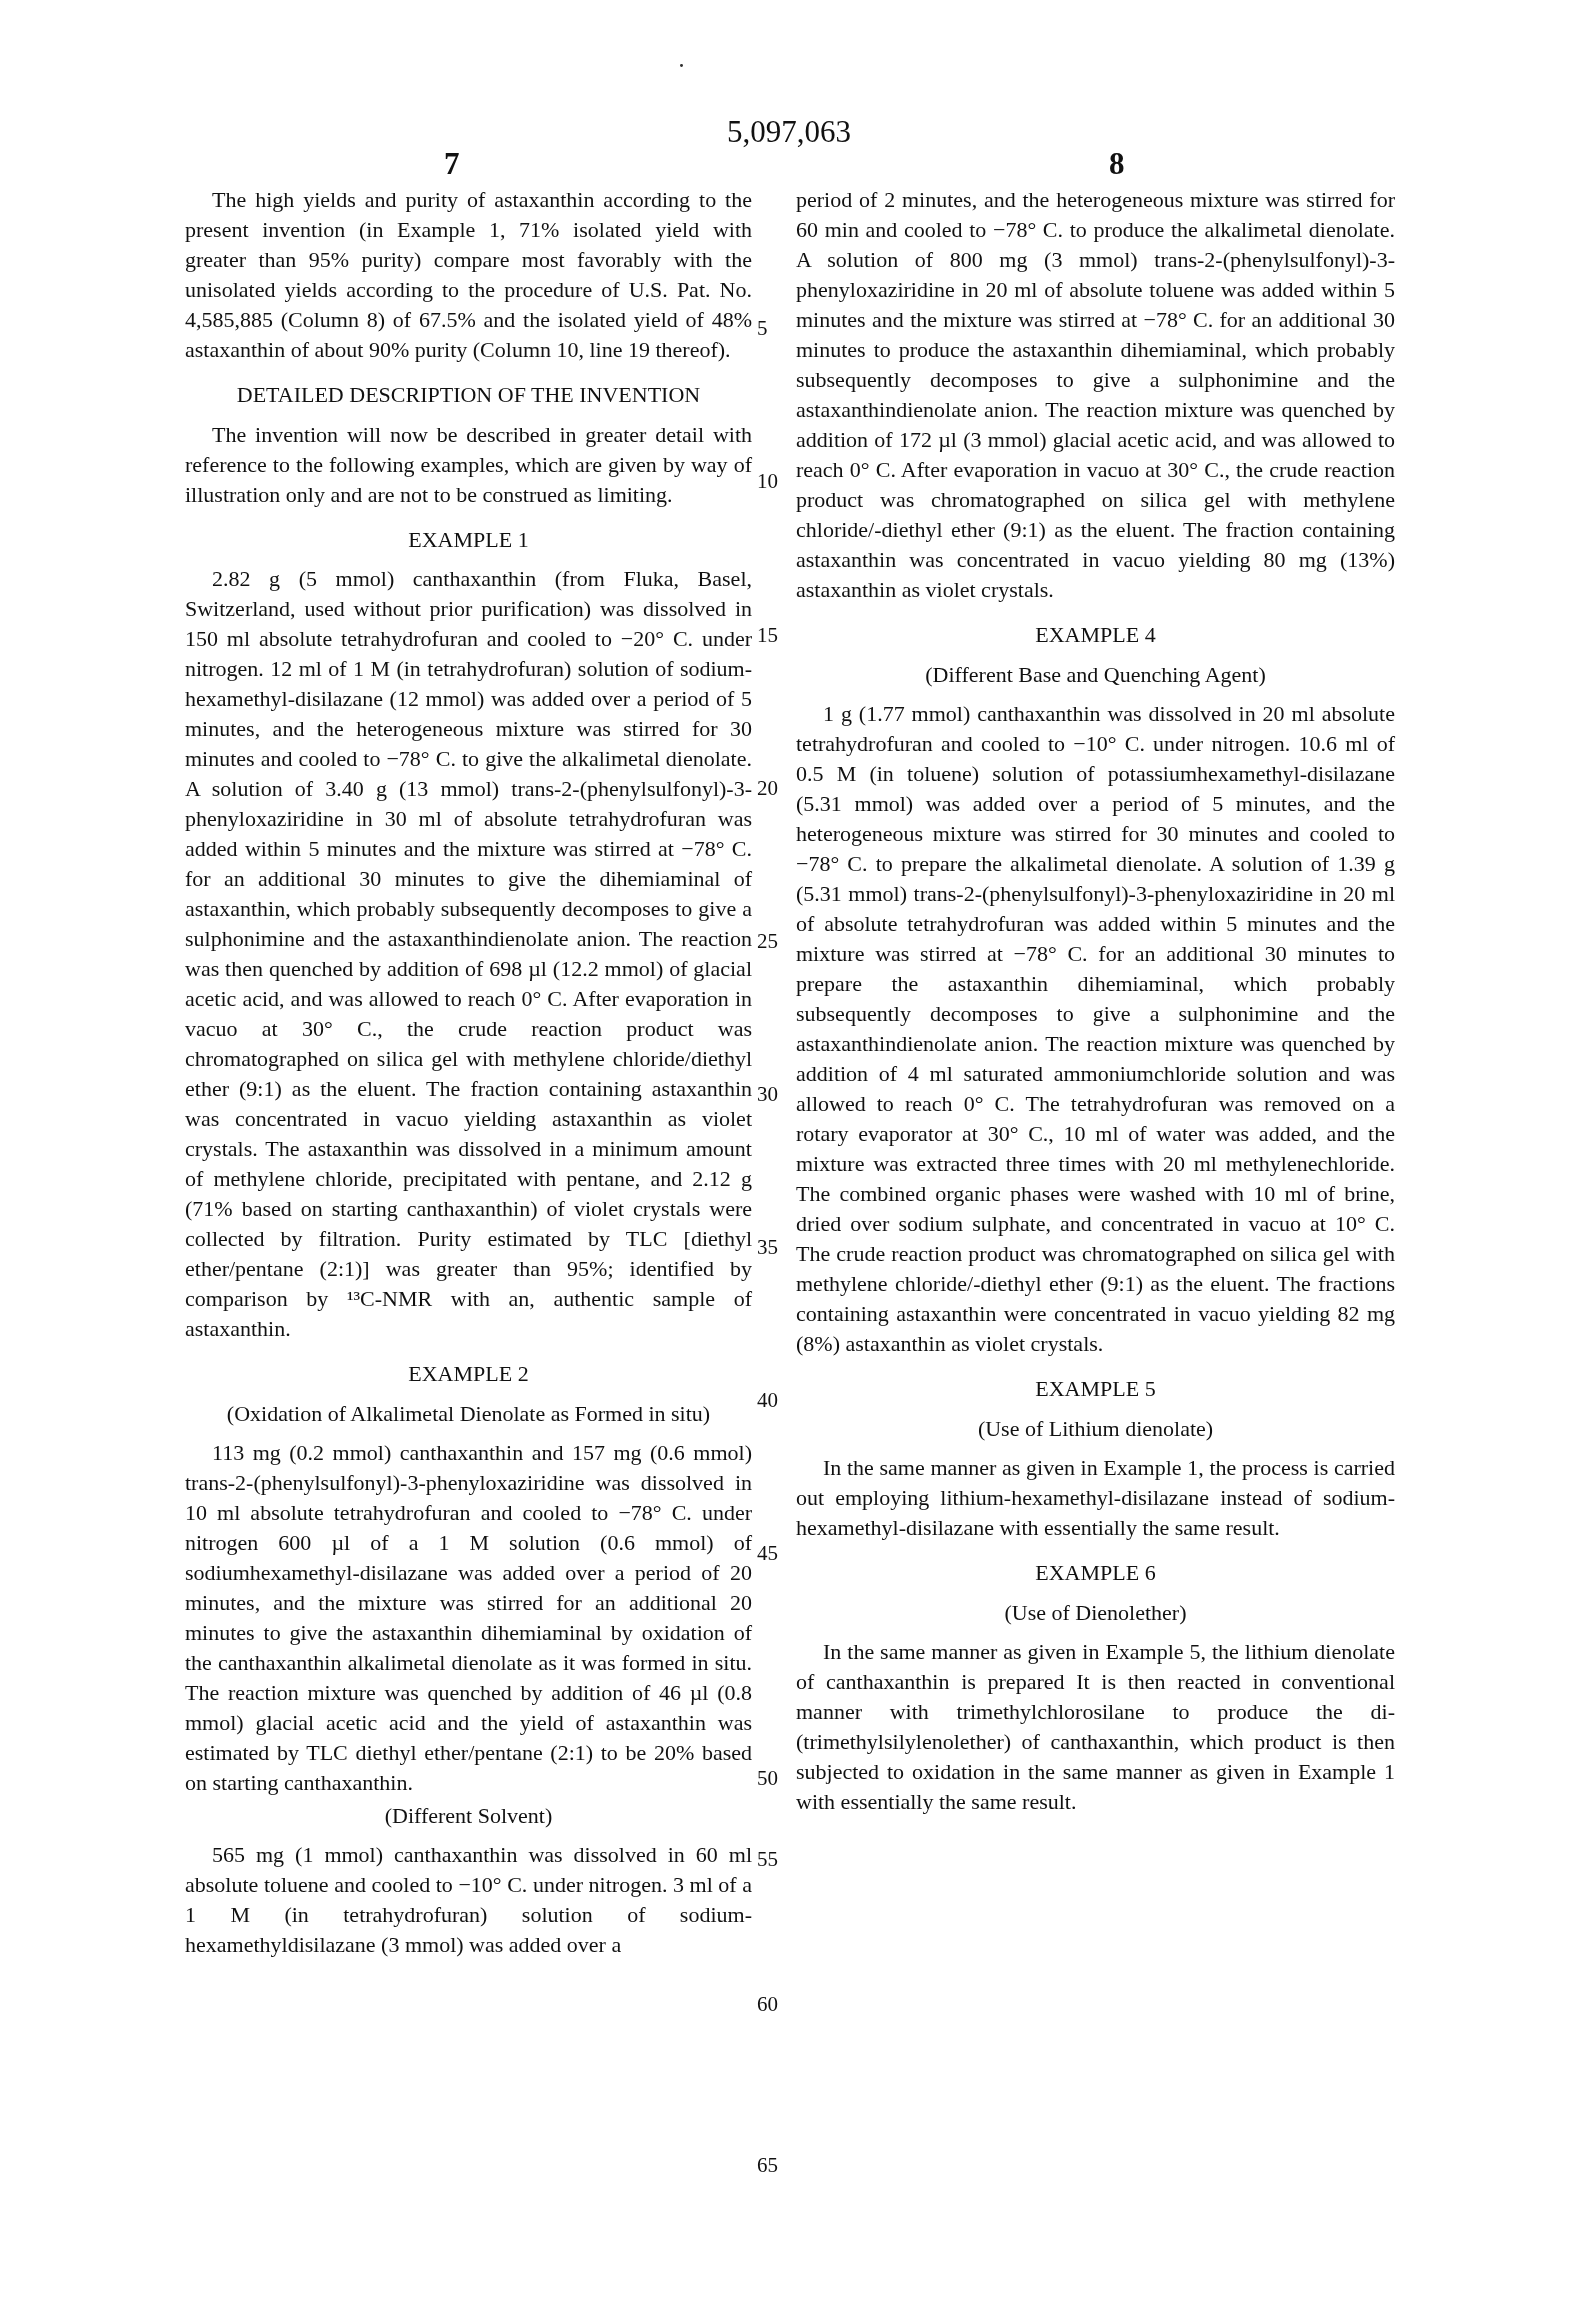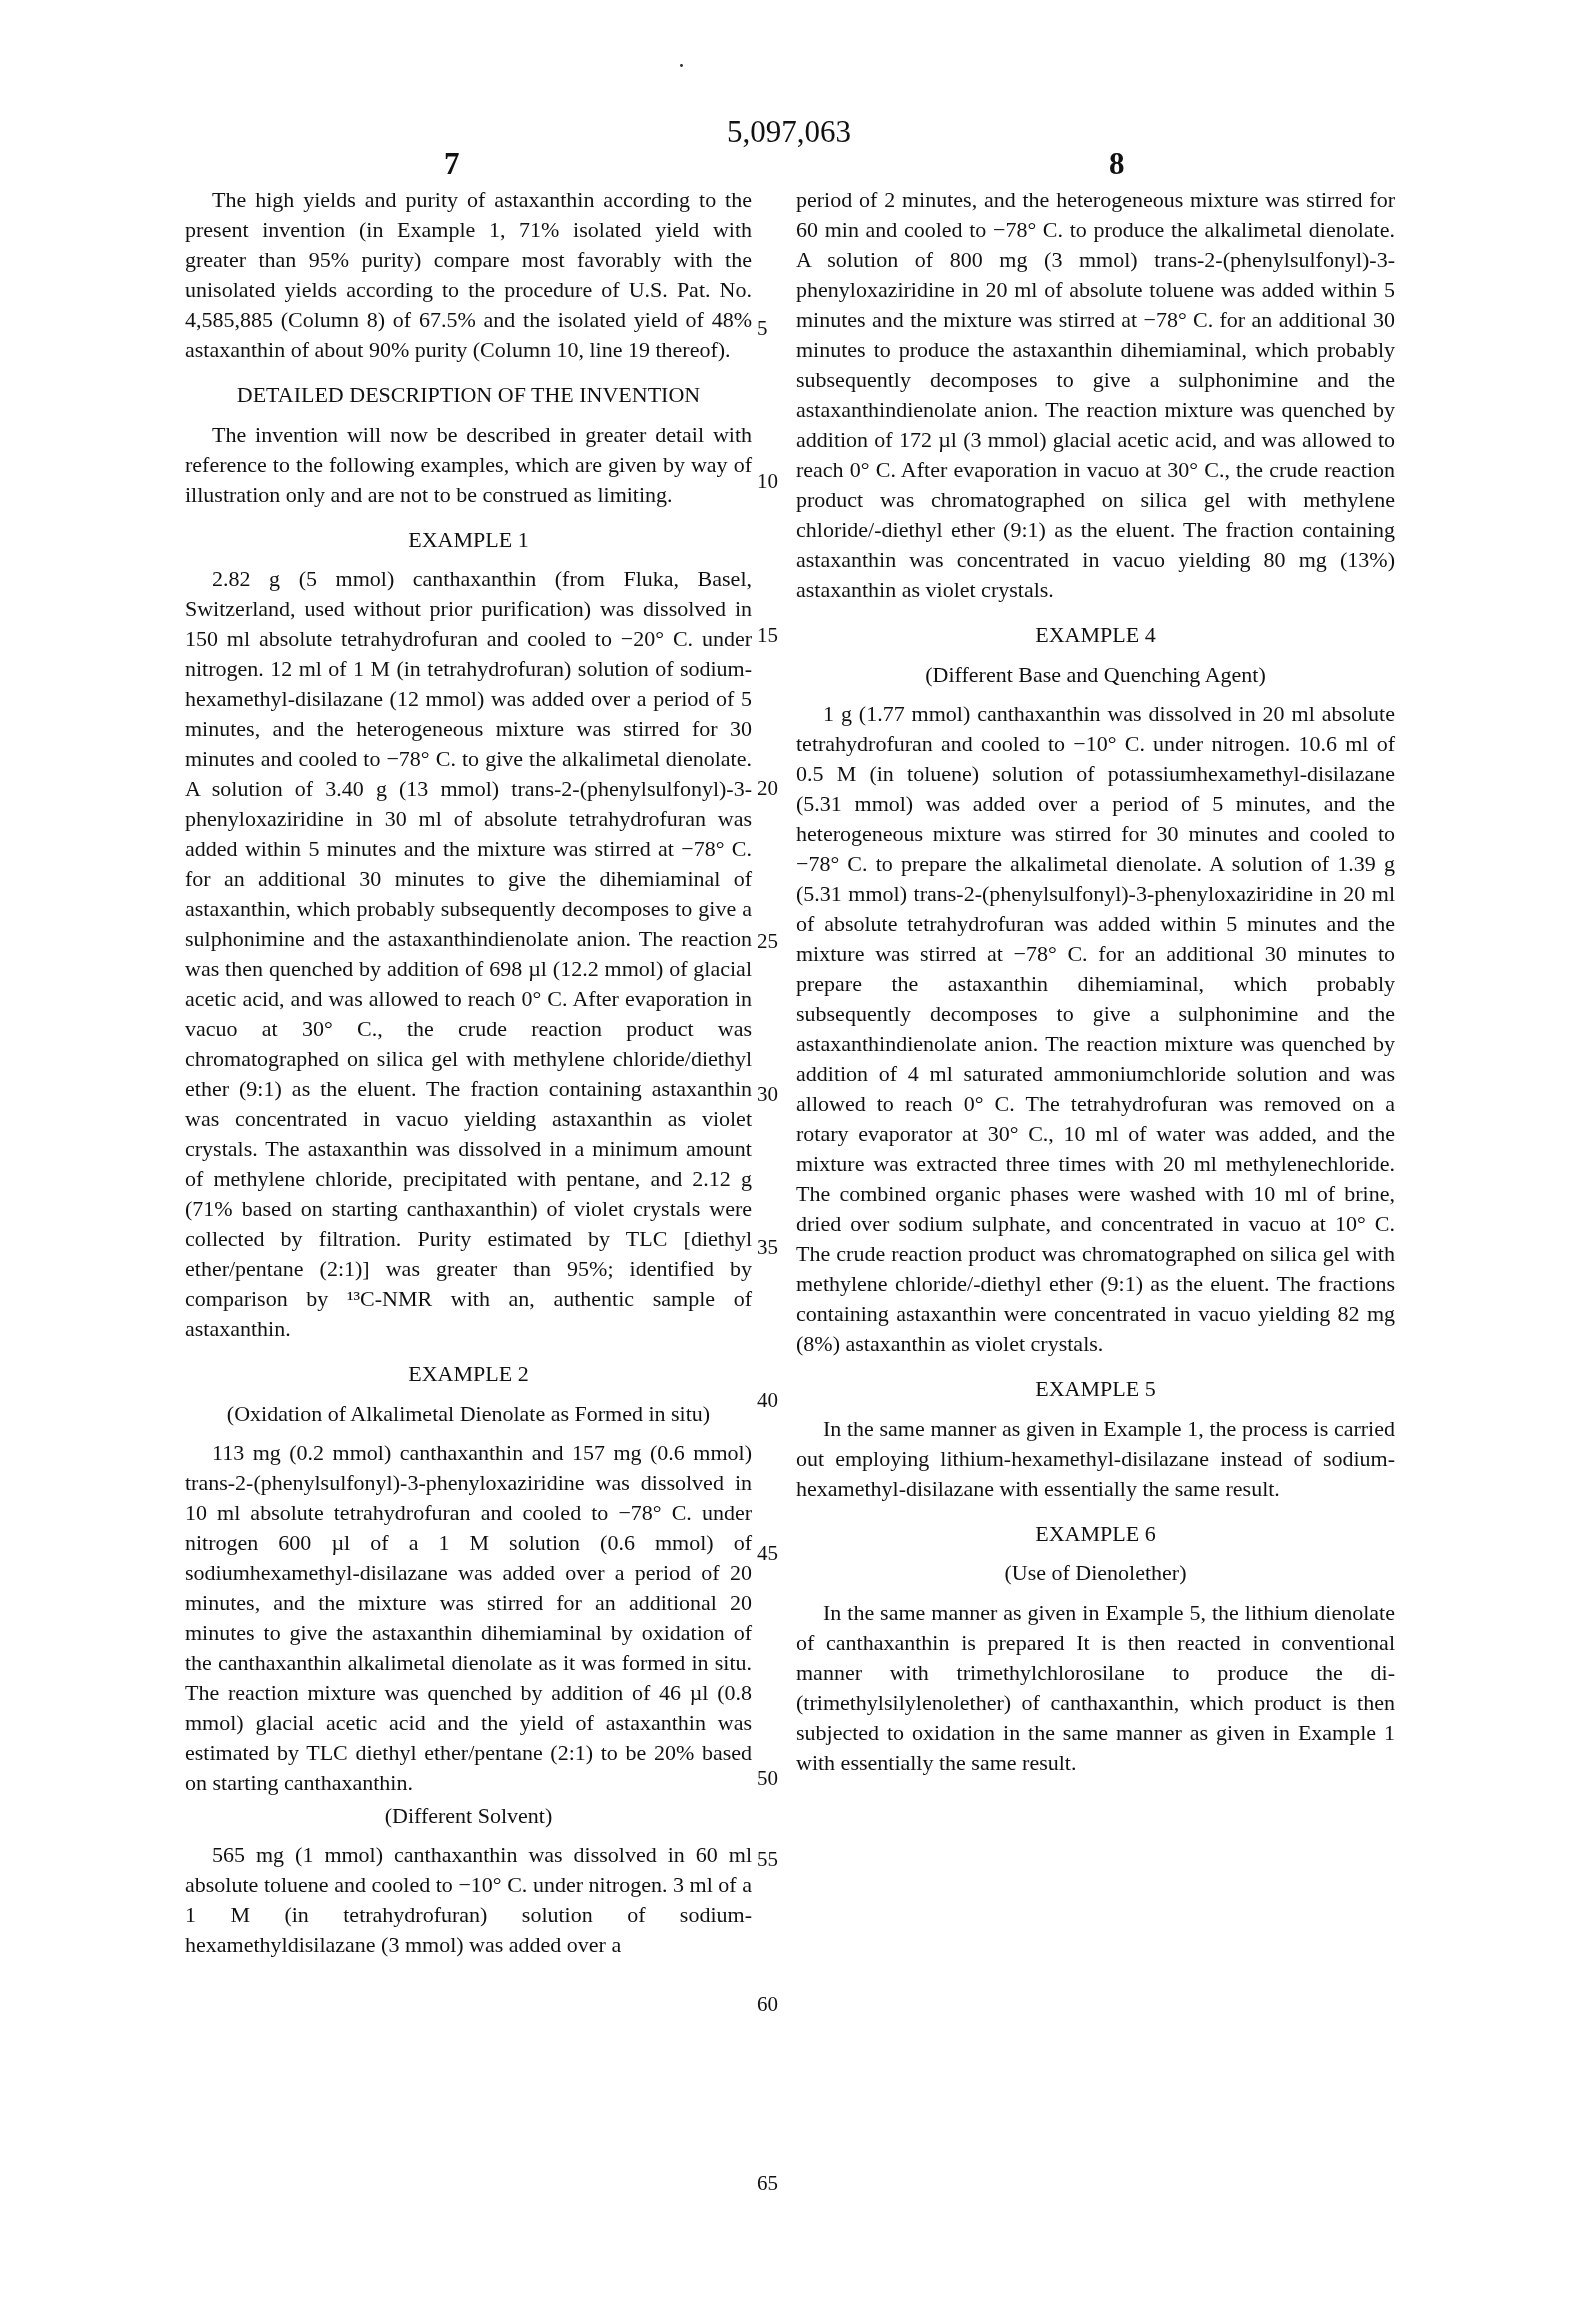--- a/index.html
+++ b/index.html
@@ -35,36 +35,37 @@
     <p>113 mg (0.2 mmol) canthaxanthin and 157 mg (0.6 mmol) trans-2-(phenylsulfonyl)-3-phenyloxaziridine was dissolved in 10 ml absolute tetrahydrofuran and cooled to −78° C. under nitrogen 600 µl of a 1 M solution (0.6 mmol) of sodiumhexamethyl-disilazane was added over a period of 20 minutes, and the mixture was stirred for an additional 20 minutes to give the astaxanthin dihemiaminal by oxidation of the canthaxanthin alkalimetal dienolate as it was formed in situ. The reaction mixture was quenched by addition of 46 µl (0.8 mmol) glacial acetic acid and the yield of astaxanthin was estimated by TLC diethyl ether/pentane (2:1) to be 20% based on starting canthaxanthin.</p>
     <h4>(Different Solvent)</h4>
     <p>565 mg (1 mmol) canthaxanthin was dissolved in 60 ml absolute toluene and cooled to −10° C. under nitrogen. 3 ml of a 1 M (in tetrahydrofuran) solution of sodium-hexamethyldisilazane (3 mmol) was added over a</p>
   </div>
 <div class="col right" id="col-right">
     <p style="text-indent: 0px;">period of 2 minutes, and the heterogeneous mixture was stirred for 60 min and cooled to −78° C. to produce the alkalimetal dienolate. A solution of 800 mg (3 mmol) trans-2-(phenylsulfonyl)-3-phenyloxaziridine in 20 ml of absolute toluene was added within 5 minutes and the mixture was stirred at −78° C. for an additional 30 minutes to produce the astaxanthin dihemiaminal, which probably subsequently decomposes to give a sulphonimine and the astaxanthindienolate anion. The reaction mixture was quenched by addition of 172 µl (3 mmol) glacial acetic acid, and was allowed to reach 0° C. After evaporation in vacuo at 30° C., the crude reaction product was chromatographed on silica gel with methylene chloride/-diethyl ether (9:1) as the eluent. The fraction containing astaxanthin was concentrated in vacuo yielding 80 mg (13%) astaxanthin as violet crystals.</p>
     <h3>EXAMPLE 4</h3>
     <h4>(Different Base and Quenching Agent)</h4>
     <p>1 g (1.77 mmol) canthaxanthin was dissolved in 20 ml absolute tetrahydrofuran and cooled to −10° C. under nitrogen. 10.6 ml of 0.5 M (in toluene) solution of potassiumhexamethyl-disilazane (5.31 mmol) was added over a period of 5 minutes, and the heterogeneous mixture was stirred for 30 minutes and cooled to −78° C. to prepare the alkalimetal dienolate. A solution of 1.39 g (5.31 mmol) trans-2-(phenylsulfonyl)-3-phenyloxaziridine in 20 ml of absolute tetrahydrofuran was added within 5 minutes and the mixture was stirred at −78° C. for an additional 30 minutes to prepare the astaxanthin dihemiaminal, which probably subsequently decomposes to give a sulphonimine and the astaxanthindienolate anion. The reaction mixture was quenched by addition of 4 ml saturated ammoniumchloride solution and was allowed to reach 0° C. The tetrahydrofuran was removed on a rotary evaporator at 30° C., 10 ml of water was added, and the mixture was extracted three times with 20 ml methylenechloride. The combined organic phases were washed with 10 ml of brine, dried over sodium sulphate, and concentrated in vacuo at 10° C. The crude reaction product was chromatographed on silica gel with methylene chloride/-diethyl ether (9:1) as the eluent. The fractions containing astaxanthin were concentrated in vacuo yielding 82 mg (8%) astaxanthin as violet crystals.</p>
     <h3>EXAMPLE 5</h3>
+    <h4>(Use of Lithium dienolate)</h4>
     <p>In the same manner as given in Example 1, the process is carried out employing lithium-hexamethyl-disilazane instead of sodium-hexamethyl-disilazane with essentially the same result.</p>
     <h3>EXAMPLE 6</h3>
     <h4>(Use of Dienolether)</h4>
     <p>In the same manner as given in Example 5, the lithium dienolate of canthaxanthin is prepared It is then reacted in conventional manner with trimethylchlorosilane to produce the di-(trimethylsilylenolether) of canthaxanthin, which product is then subjected to oxidation in the same manner as given in Example 1 with essentially the same result.</p>
   </div>
 
 <div class="lnums" id="lnums">
     <span style="top: 316px;">5</span>
     <span style="top: 469px;">10</span>
     <span style="top: 623px;">15</span>
     <span style="top: 776px;">20</span>
     <span style="top: 929px;">25</span>
     <span style="top: 1082px;">30</span>
     <span style="top: 1235px;">35</span>
     <span style="top: 1388px;">40</span>
     <span style="top: 1541px;">45</span>
     <span style="top: 1766px;">50</span>
     <span style="top: 1847px;">55</span>
     <span style="top: 1992px; text-align: center;">60</span>
-    <span style="top: 2153px; margin-top: 18px;">65</span>
+    <span style="top: 2153px;">65</span>
   </div>
 
 <div class="dot" style="left:680px; top:64px;"></div>
 
 
 </body></html>

